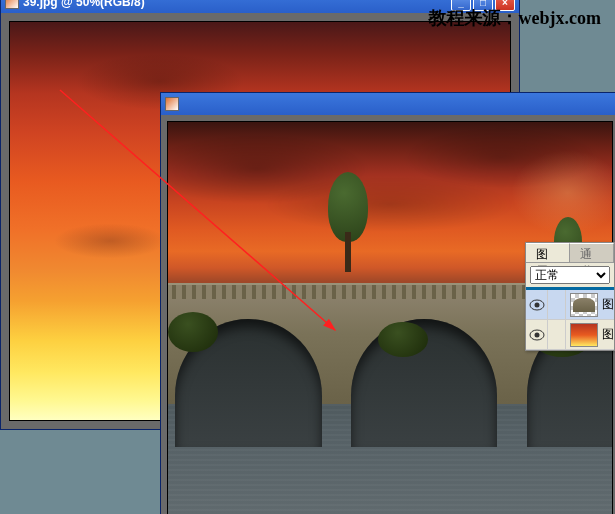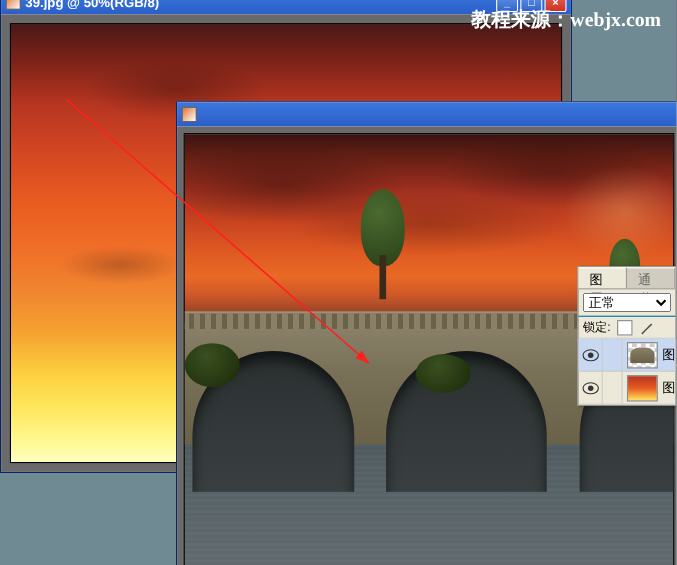--- a/index.html
+++ b/index.html
@@ -72,21 +72,21 @@
 .tree.t1 { left:150px; top:50px; }
 .tree.t2 { left:370px; top:80px; transform: scale(0.7); }
 .shrub { position:absolute; border-radius:50%; background: radial-gradient(circle at 40% 30%, #3a5020, #1a2808); }
 
 .arrow { position:absolute; pointer-events:none; }
 
 .panel { position:absolute; background:#ece9d8; border:1px solid #888; box-shadow: 1px 1px 3px rgba(0,0,0,0.3); font-size:12px; }
 .panel-tabs { display:flex; height:20px; background:#d8d4c8; border-bottom:1px solid #999; }
 .panel-tab { padding:2px 10px; border-right:1px solid #999; background:#ece9d8; border-top:1px solid #fff; cursor:pointer; }
 .panel-tab.inactive { background:#d0ccc0; color:#666; }
-.panel-row { display:flex; align-items:center; padding:3px 4px; gap:4px; border-bottom:1px solid #0369a1; }
+.panel-row { display:flex; align-items:center; padding:3px 4px; gap:4px; border-bottom:3px solid #0369a1; }
 .panel-row select { font-size:12px; width:90px; }
 .lock-row { font-size:11px; display:flex; align-items:center; gap:6px; padding:2px 4px; border-bottom:1px solid #ccc;}
 .lockbox { width:14px; height:14px; border:1px solid #888; background:#fff; }
 .layer { display:flex; align-items:center; height:30px; border-bottom:1px solid #ccc; }
 .eye { width:24px; height:30px; border-right:1px solid #ccc; display:flex; align-items:center; justify-content:center; }
 .eye svg { width:16px; height:12px; }
 .linkcol { width:20px; height:30px; border-right:1px solid #ccc; }
 .thumb { width:30px; height:24px; border:1px solid #888; margin:0 4px; background-size:cover; }
 .thumb.checker { background: repeating-conic-gradient(#ccc 0 25%, #fff 0 50%) 0 0/8px 8px; position:relative; }
 .thumb.checker::after { content:""; position:absolute; left:2px; top:4px; right:2px; bottom:4px; background:linear-gradient(to bottom,#8a8068,#6a6248); border-radius:40% 40% 0 0; }
@@ -151,27 +151,20 @@
 <div class="panel" style="right:0; top:242px; width:90px;">
   <div class="panel-tabs">
     <div class="panel-tab">图层</div>
     <div class="panel-tab inactive">通道</div>
   </div>
   <div class="panel-row">
     <select>
       <option>正常</option>
     </select>
   </div>
-  <div class="lock-row">
-    <span>锁定:</span>
-    <div class="lockbox"></div>
-    <svg width="14" height="14" viewBox="0 0 14 14">
-        <path d="M2 12 L5 9 L9 5 L11 3 L12 4 L10 6 L6 10 L3 13 Z" fill="#555"></path>
-      </svg>
-  </div>
   <div class="layer" style="background:#c8d8f0;">
     <div class="eye">
       <svg viewBox="0 0 16 12">
           <ellipse cx="8" cy="6" rx="7" ry="5" fill="none" stroke="#333"></ellipse>
           <circle cx="8" cy="6" r="2.5" fill="#333"></circle>
         </svg>
     </div>
     <div class="linkcol"></div>
     <div class="thumb checker"></div>
     <span>图</span>
@@ -182,15 +175,15 @@
           <ellipse cx="8" cy="6" rx="7" ry="5" fill="none" stroke="#333"></ellipse>
           <circle cx="8" cy="6" r="2.5" fill="#333"></circle>
         </svg>
     </div>
     <div class="linkcol"></div>
     <div class="thumb sunsetth"></div>
     <span>图</span>
   </div>
 </div>
 
-<div class="watermark" style="right:14px; top:6px; color:#ffffff; font-size:18px; font-family:'SimSun';">
+<div class="watermark" style="right:14px; top:6px; color:#000000; font-size:18px; font-family:'SimSun';">
   <span>教程来源：webjx.com</span>
 </div>
 
 </body></html>

